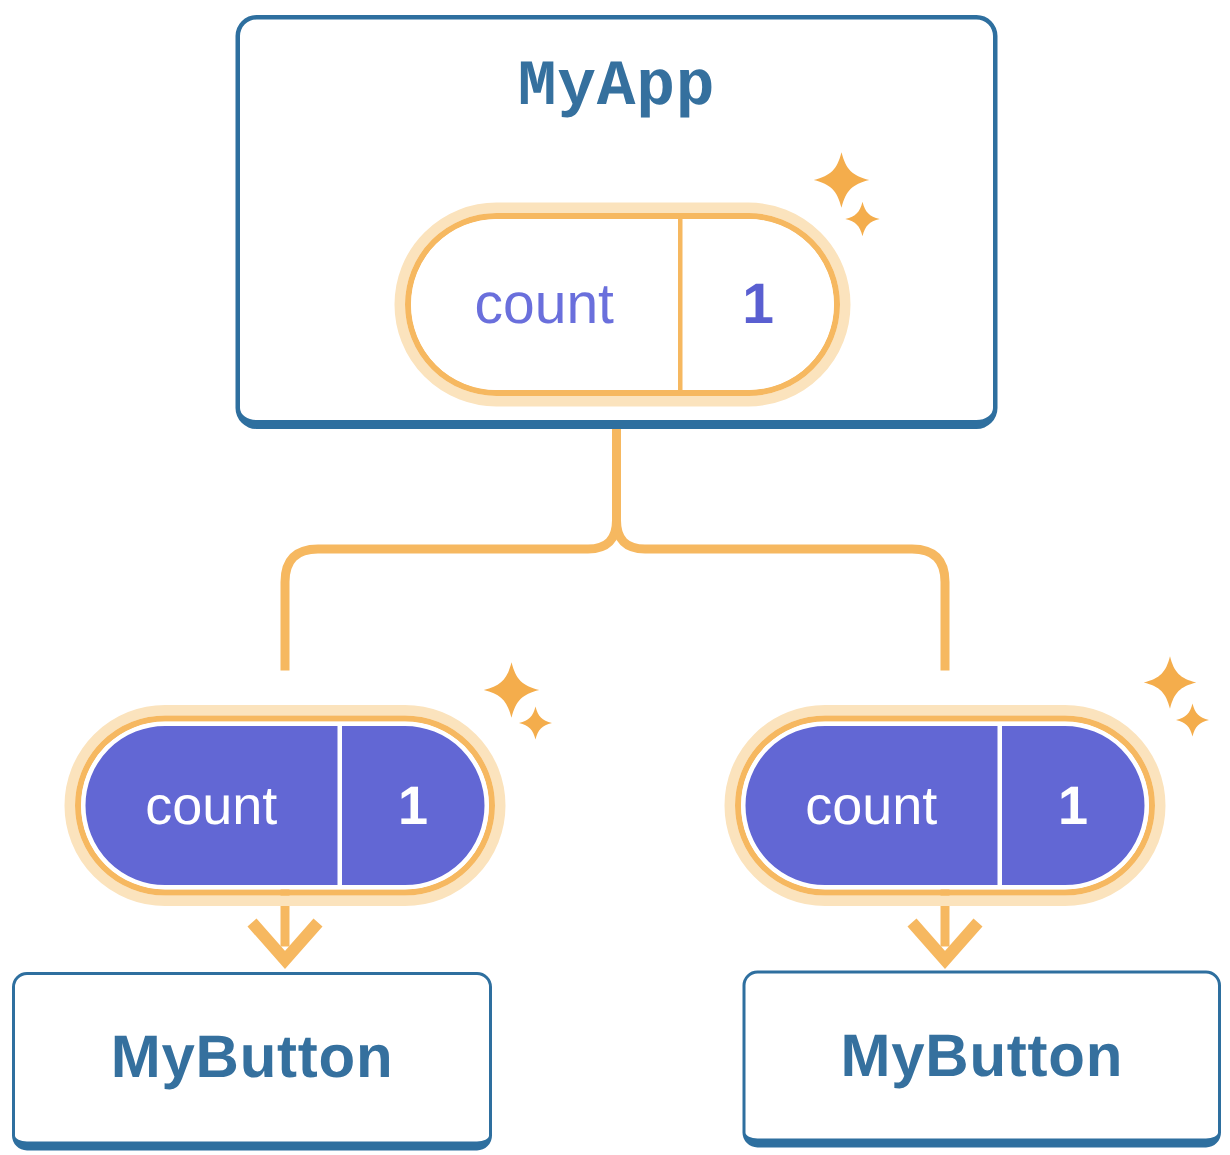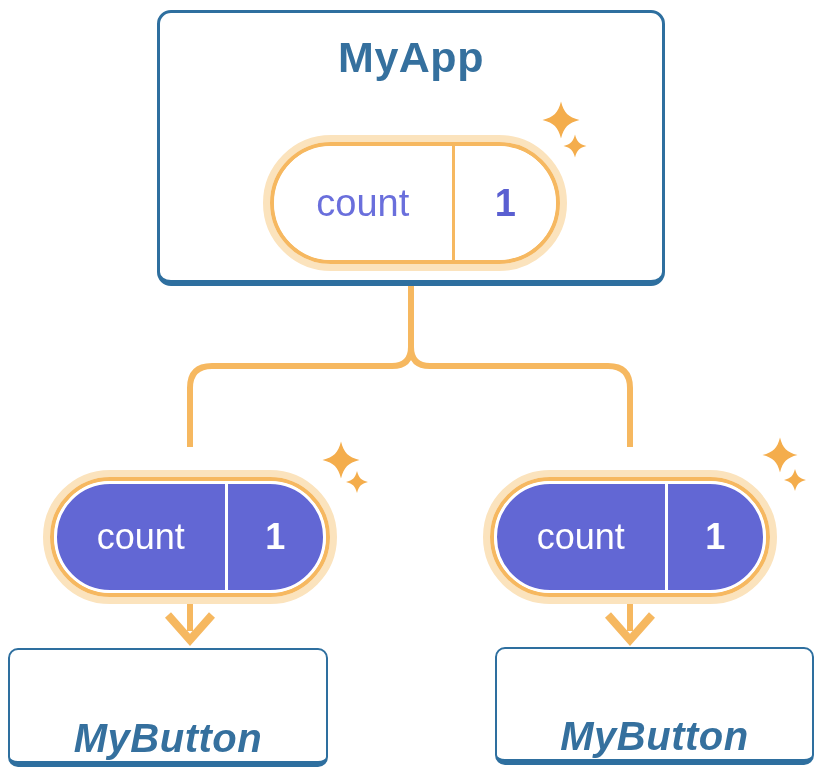--- a/index.html
+++ b/index.html
@@ -26,32 +26,33 @@
     border-bottom-width: 6px;
     border-radius: 14px;
   }
   .box-root {
     left: 157px; top: 10px; width: 508px; height: 276px;
   }
   .box-leaf {
     border-width: 2px;
     border-bottom-width: 6px;
     border-radius: 10px;
-    display: flex; align-items: flex-end; justify-content: center; font-style: italic;
+    display: flex; align-items: center; justify-content: center;
   }
   .box-leaf-left  { left: 8px;   top: 648px; width: 320px; height: 119px; }
   .box-leaf-right { left: 495px; top: 647px; width: 319px; height: 118px; }
 
   .root-title {
     margin-top: 20px;
     text-align: center;
     font-size: 43px;
     font-weight: bold;
     letter-spacing: 0.5px;
     color: #35709e;
+    font-family: Liberation Mono, monospace;
   }
   .leaf-title {
     font-size: 40px;
     font-weight: bold;
     letter-spacing: 0.5px;
     color: #35709e;
   }
 
   
   .pill {

